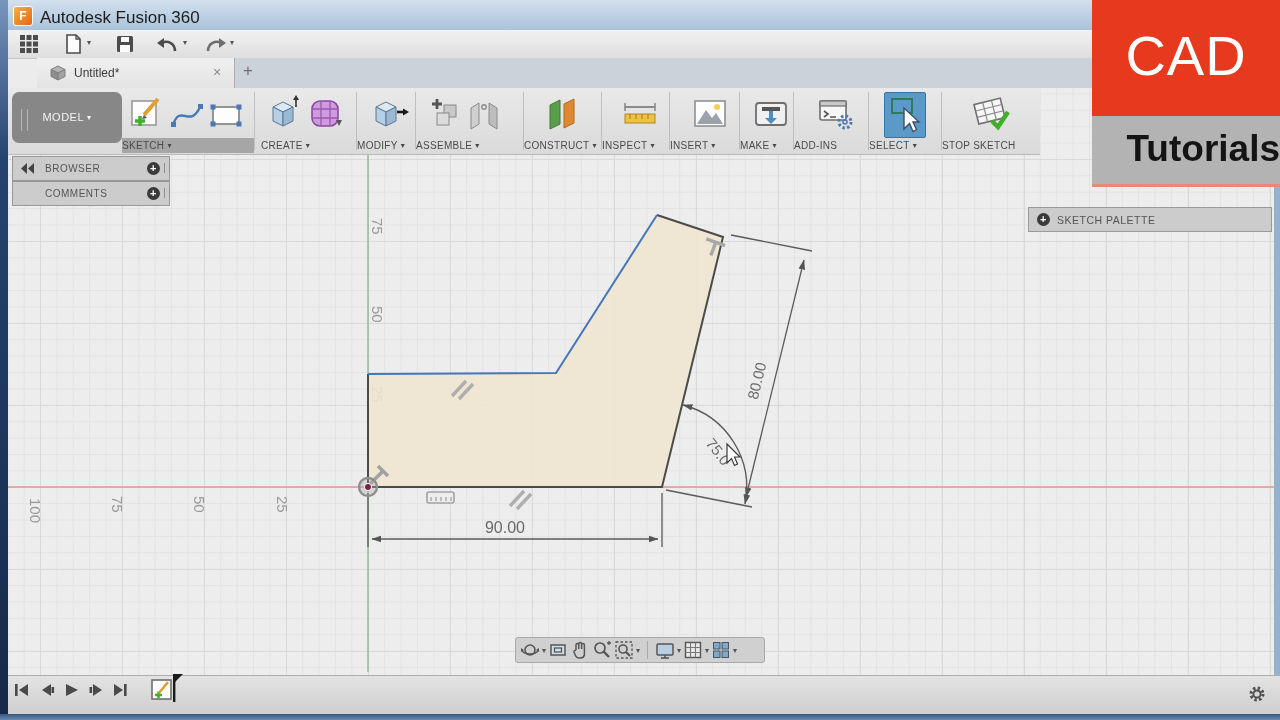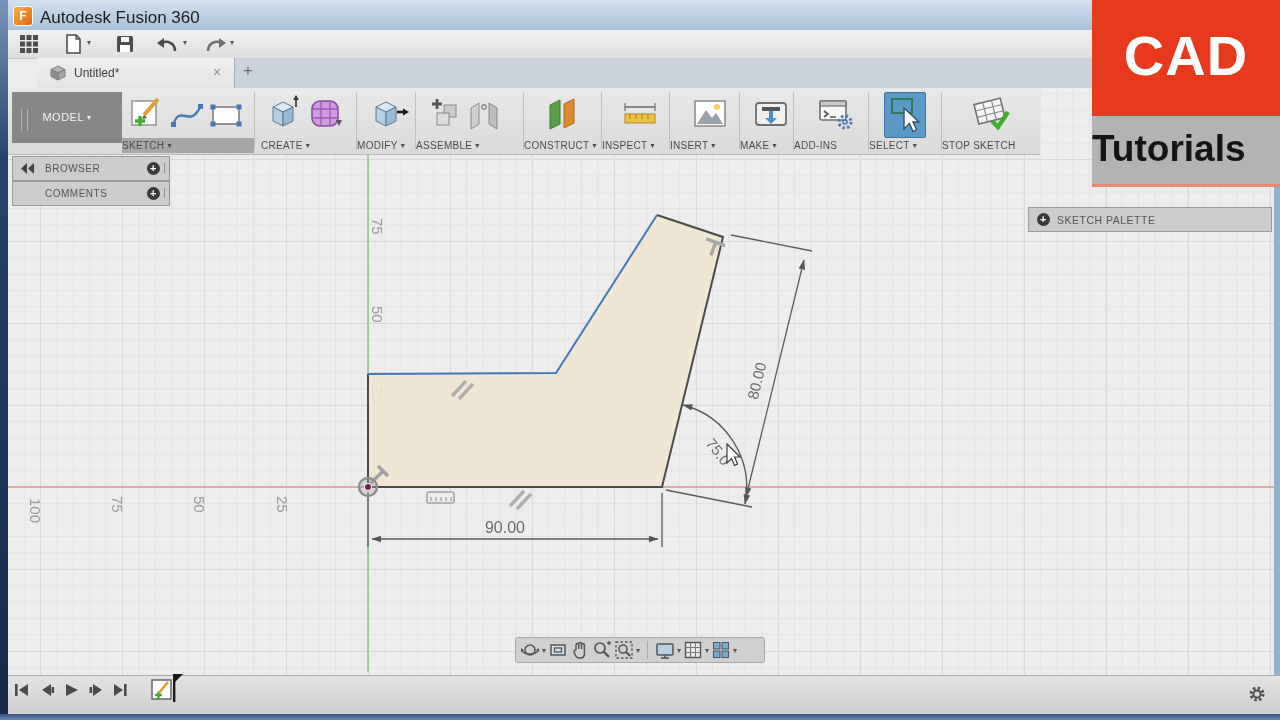--- a/index.html
+++ b/index.html
@@ -24,42 +24,42 @@
     background-image:
       linear-gradient(#d9d9d9 1px,transparent 1px),
       linear-gradient(90deg,#d9d9d9 1px,transparent 1px),
       linear-gradient(#e3e3e3 1px,transparent 1px),
       linear-gradient(90deg,#e3e3e3 1px,transparent 1px);
     background-size:82px 82px,82px 82px,16.4px 16.4px,16.4px 16.4px;
     background-position:0 71px,32px 0,0 5.4px,15.6px 0;z-index:1;}
   #sketch-svg{left:8px;top:88px;z-index:2;}
   
   .ribbon{left:8px;top:88px;width:1032px;height:66px;background:linear-gradient(#e9e9e9,#dadada);border-bottom:1px solid #b9b9b9;z-index:3;}
-  .model-btn{left:4px;top:4px;width:110px;height:51px;background:#878787;border-radius:0;color:#f4f4f4;font-size:11px;letter-spacing:.5px;text-align:center;line-height:51px;}
+  .model-btn{left:4px;top:4px;width:110px;height:51px;background:#878787;border-radius:7px;color:#f4f4f4;font-size:11px;letter-spacing:.5px;text-align:center;line-height:51px;}
   .grip{left:9px;top:17px;width:5px;height:22px;border-left:1px solid #b5b5b5;border-right:1px solid #b5b5b5;}
   .glabel{top:50px;height:15px;font-size:10px;color:#4a4a4a;letter-spacing:.3px;text-align:left;line-height:15px;}
   .glabel .caret,.model-btn .caret{font-size:8px;position:relative;top:-1px;margin-left:3px;}
   .gsep{top:4px;width:1px;height:58px;background:#bfbfbf;}
   .sketch-band{left:114px;top:50px;width:132px;height:15px;background:#a6a6a6;}
   .icon-btn{cursor:default;}
   .select-btn{left:876px;top:4px;width:40px;height:44px;background:#5b99c6;border:1px solid #3a72a0;border-radius:2px;}
   
   .panel{background:rgba(202,202,202,.95);border:1px solid #999;z-index:3;font-size:10px;color:#555;letter-spacing:.5px;}
   .pgrip{width:4px;height:10px;border-left:1px solid #8f8f8f;border-right:1px solid #8f8f8f;}
   .plus-circle{width:13px;height:13px;border-radius:50%;background:#3a3a3a;color:#fff;font-size:11px;line-height:12px;text-align:center;font-weight:bold;}
   
   .navbar{left:515px;top:637px;width:250px;height:26px;background:#d0d0d0;border:1px solid #a8a8a8;border-radius:3px;z-index:3;display:flex;align-items:center;padding:0 4px;box-sizing:border-box;gap:2px;}
   .navbar .caret{font-size:8px;color:#555;}
   .nav-sep{width:1px;height:18px;background:#aaa;margin:0 5px;}
   
   .statusbar{left:0;top:675px;width:1280px;height:39px;background:linear-gradient(#e3e3e3,#cecece);border-top:1px solid #adadad;z-index:4;}
   
   .logo{left:1092px;top:0;width:188px;height:187px;z-index:6;}
-  .logo-red{left:0;top:0;width:188px;height:116px;background:#e6391d;color:#fff;font-weight:700;font-size:56px;text-align:center;line-height:112px;letter-spacing:1px;}
-  .logo-gray{left:0;top:116px;width:188px;height:68px;background:#b3b3b3;color:#141414;font-weight:700;font-size:37px;text-align:left;line-height:66px;}
+  .logo-red{left:0;top:0;width:188px;height:116px;background:#e6391d;color:#fff;font-weight:400;font-size:56px;text-align:center;line-height:112px;letter-spacing:1px;}
+  .logo-gray{left:0;top:116px;width:188px;height:68px;background:#b3b3b3;color:#141414;font-weight:700;font-size:37px;text-align:right;line-height:66px;}
   .logo-line{left:0;top:184px;width:188px;height:3px;background:#e88a72;}
 </style>
 </head>
 <body>
 
 <div id="app">
 
   <div class="abs canvas"></div>
 
   <svg id="sketch-svg" class="abs" width="1272" height="628" viewBox="8 88 1272 628">

